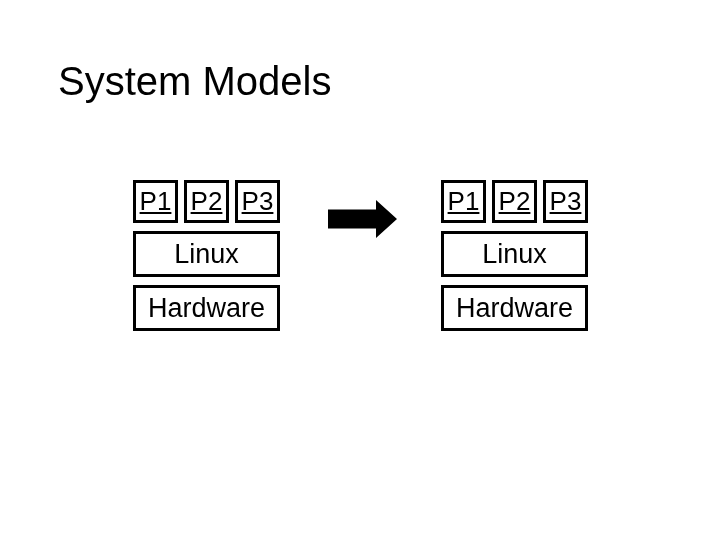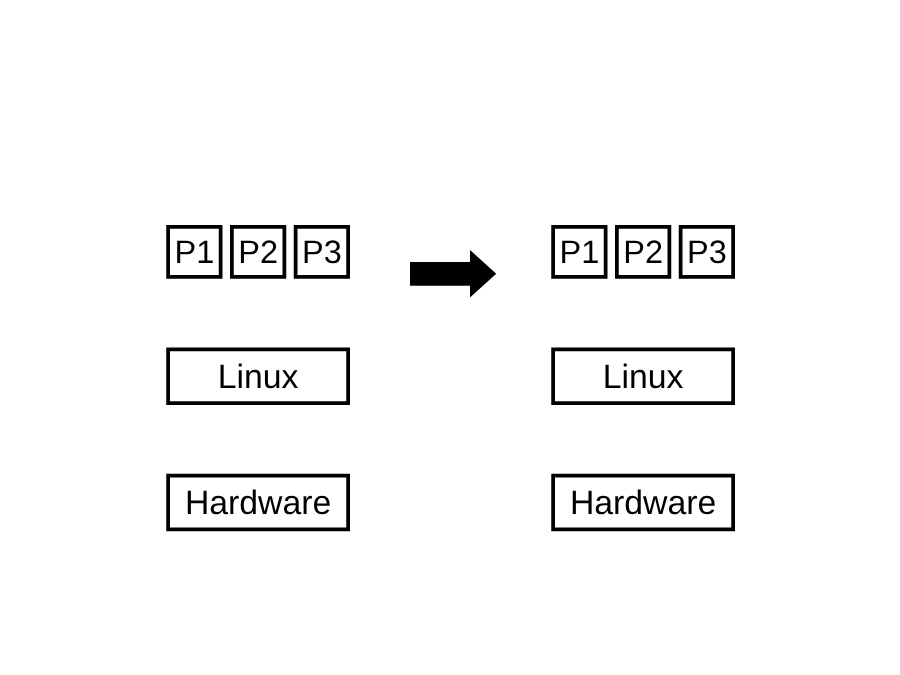--- a/index.html
+++ b/index.html
@@ -35,20 +35,21 @@
     display: flex;
     flex-direction: column;
     gap: 8px;
   }
   .stack-left  { left: 133px; }
   .stack-right { left: 441px; }
   .process-row {
     display: flex;
     justify-content: space-between;
     height: 43px;
+    text-decoration: underline;
   }
   .process-box {
     box-sizing: border-box;
     width: 45px;
     height: 43px;
     border: 3px solid #000000;
     background: #ffffff;
     display: flex;
     align-items: center;
     justify-content: center;
@@ -58,35 +59,35 @@
   .layer-box {
     box-sizing: border-box;
     height: 46px;
     border: 3px solid #000000;
     background: #ffffff;
     display: flex;
     align-items: center;
     justify-content: center;
     font-size: 27px;
     color: #000000;
-    margin-top: 47px;
   }
   .block-arrow {
     position: absolute;
     left: 328px;
     top: 200px;
     width: 69px;
     height: 38px;
   }
 </style>
 </head>
 <body>
 
 <div class="slide">
 
+  <h1 class="slide-title">System Models</h1>
 
   <div class="stack stack-left">
     <div class="process-row">
       <div class="process-box">P1</div>
       <div class="process-box">P2</div>
       <div class="process-box">P3</div>
     </div>
     <div class="layer-box">Linux</div>
     <div class="layer-box">Hardware</div>
   </div>

